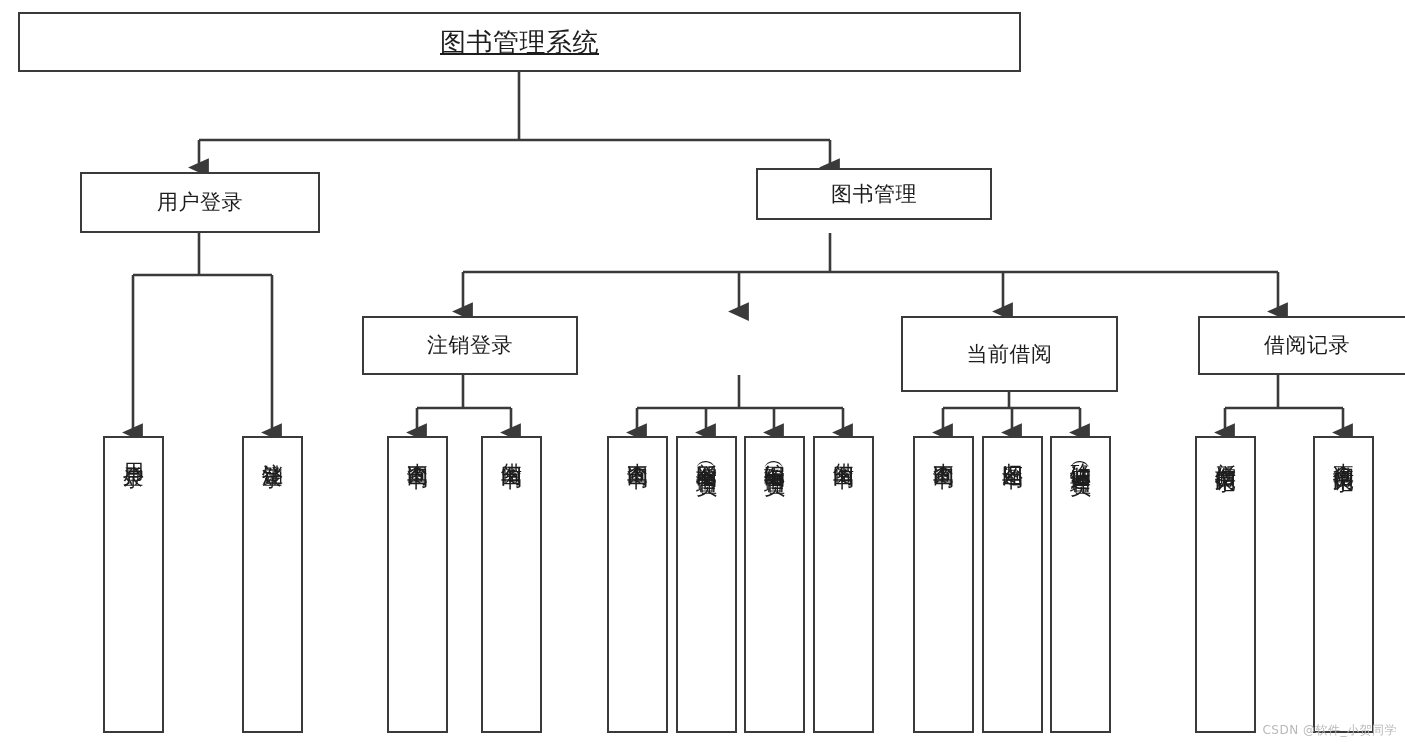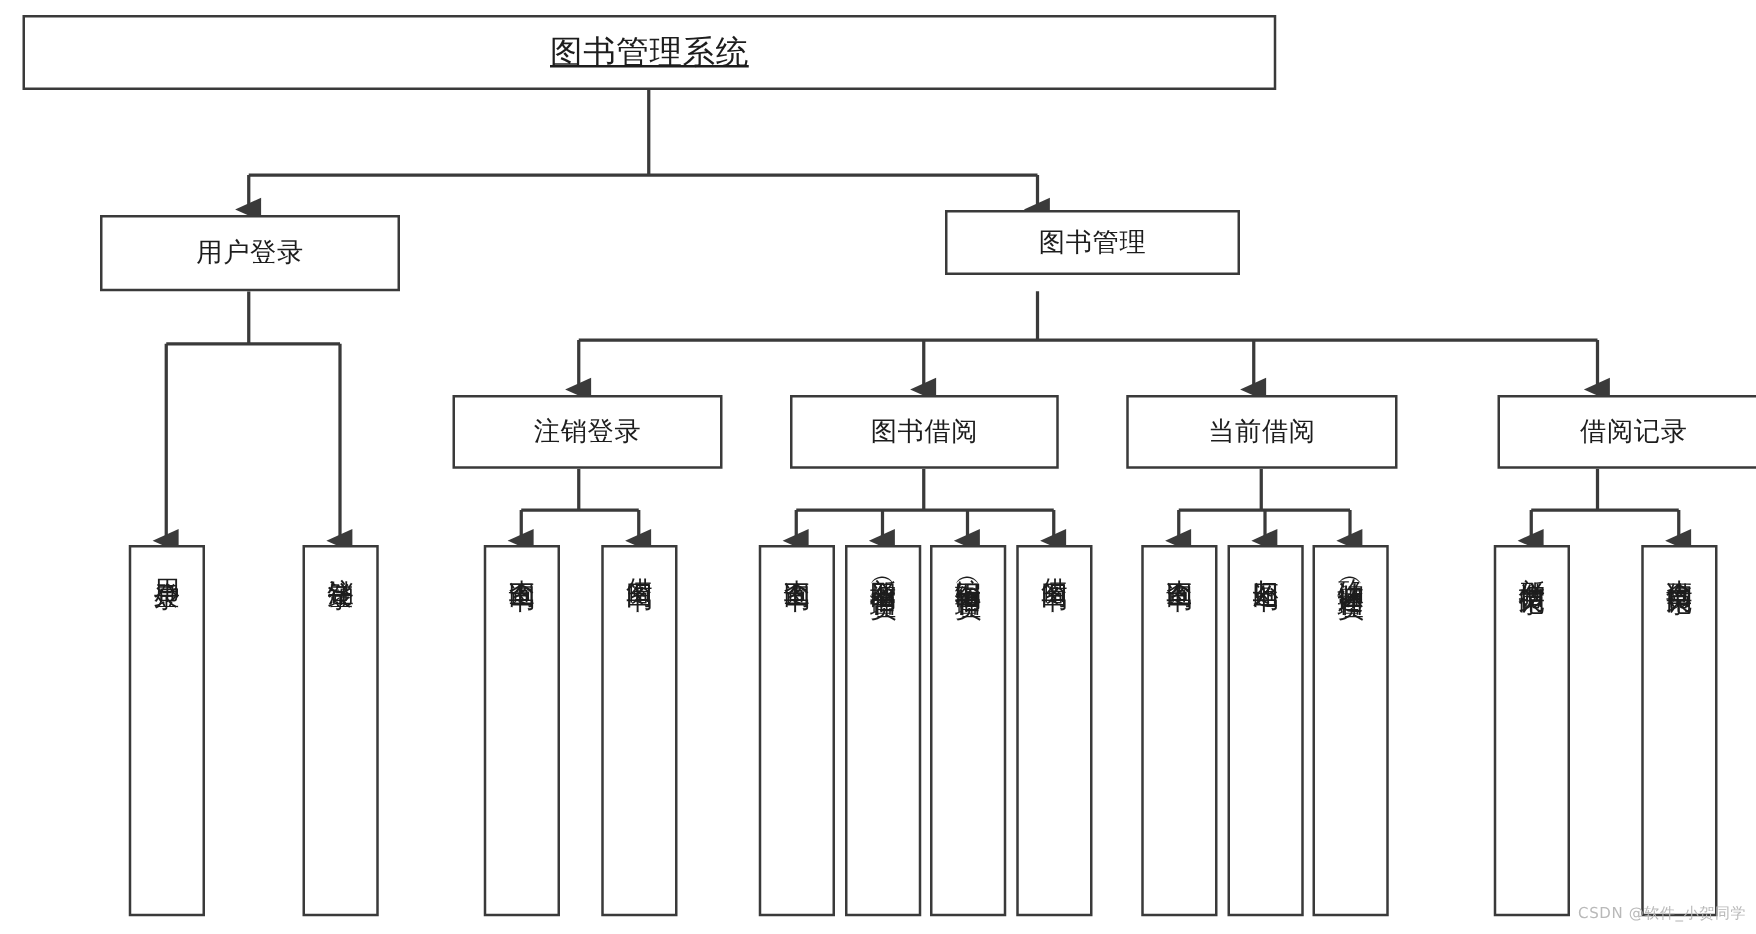--- a/index.html
+++ b/index.html
@@ -140,24 +140,21 @@
   <div class="node horiz" style="left:80px; top:172px; width:240px; height:61px;">
     <span class="node-label">用户登录</span>
   </div>
   <div class="node horiz" style="left:712px; top:168px; width:236px; height:52px;margin-left:44px;">
     <span class="node-label">图书管理</span>
   </div>
 
   <div class="node horiz" style="left:362px; top:316px; width:216px; height:59px;">
     <span class="node-label">注销登录</span>
   </div>
-  <div class="node horiz" style="left:632px; top:316px; width:215px; height:59px;">
-    <span class="node-label">图书借阅</span>
-  </div>
-  <div class="node horiz" style="left:901px; top:316px; width:217px; height:59px;">
+  <div class="node horiz" style="left:901px; top:316px; width:217px; height:76px;">
     <span class="node-label">当前借阅</span>
   </div>
   <div class="node horiz" style="left:1170px; top:316px; width:218px; height:59px;margin-left:28px;">
     <span class="node-label">借阅记录</span>
   </div>
 
   <div class="node vert" style="left:103px; top:436px; width:61px; height:297px;">
     <span class="node-label">用户登录</span>
   </div>
   <div class="node vert" style="left:242px; top:436px; width:61px; height:297px;">

